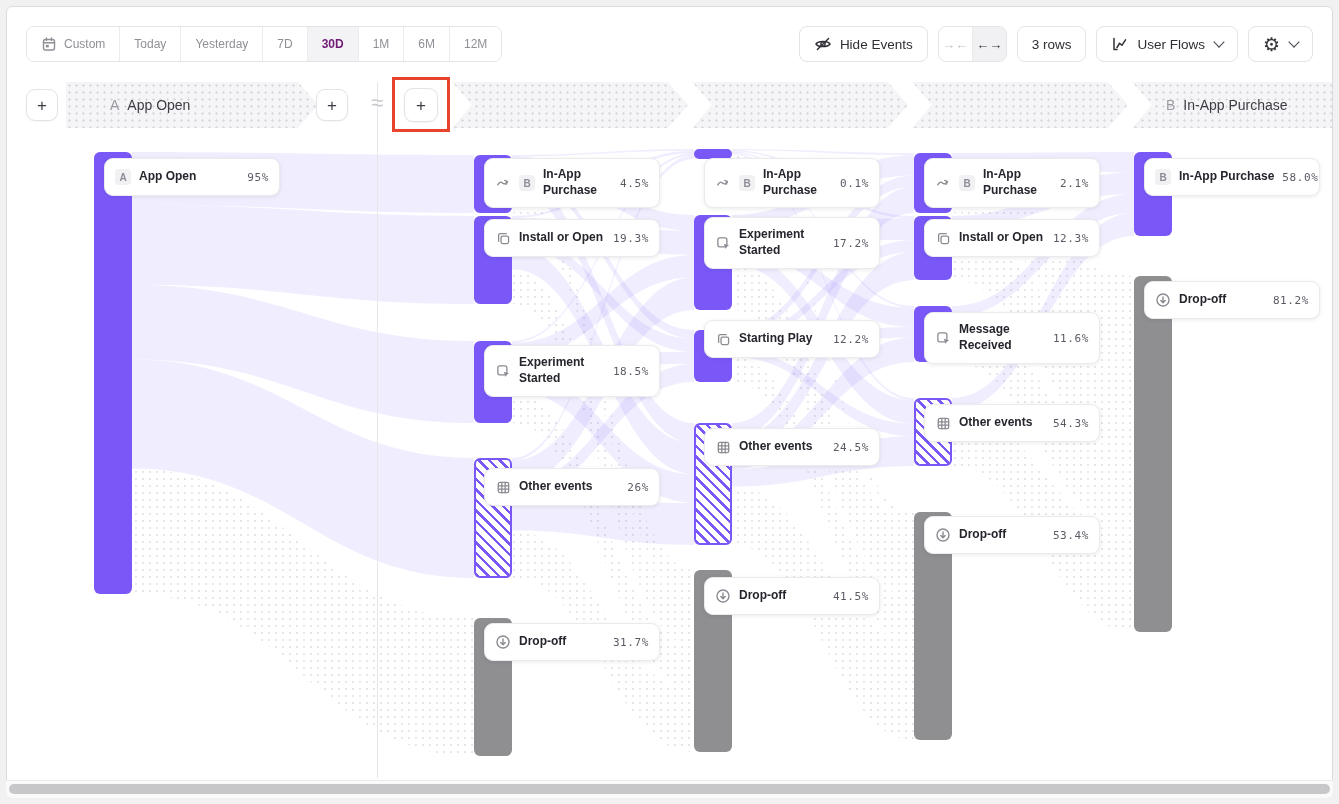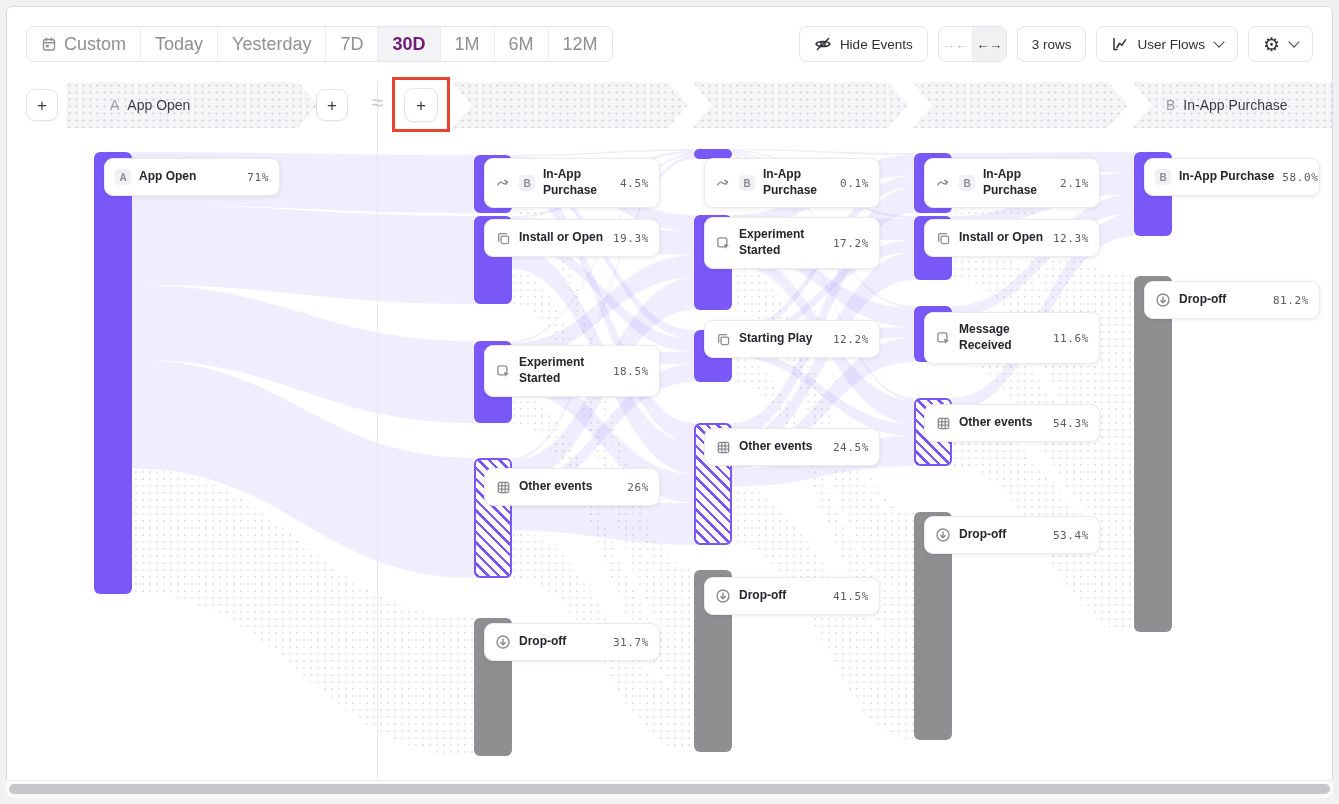--- a/index.html
+++ b/index.html
@@ -2,21 +2,21 @@
 <html><head>
 <meta charset="utf-8">
 <style>
   html,body{margin:0;padding:0;width:1339px;height:804px;overflow:hidden;
     font-family:"Liberation Sans",sans-serif;background:#f1f1f2;position:relative;}
   .canvas{position:absolute;left:6px;top:6px;right:6px;bottom:6px;background:#fff;
     border:1px solid #dcdcdf;border-radius:6px;}
   
   .seg{position:absolute;left:26px;top:26px;height:36px;display:flex;background:#fff;
     border:1px solid #e4e4e7;border-radius:8px;overflow:hidden;z-index:10;box-sizing:border-box;}
-  .seg-cell{display:flex;align-items:center;gap:7px;padding:0 14px;font-size:18px;
+  .seg-cell{display:flex;align-items:center;gap:7px;padding:0 14px;font-size:12px;
     color:#8f8f96;border-right:1px solid #ececef;background:#fff;cursor:pointer;white-space:nowrap;}
   .seg-cell:last-child{border-right:none;}
   .seg-cell.sel{background:#f3f3f5;color:#701a75;font-weight:bold;}
   .toolbar-right{position:absolute;right:26px;top:26px;display:flex;gap:10px;height:36px;z-index:10;}
   .tbtn{display:flex;align-items:center;gap:8px;padding:0 14px;border:1px solid #e4e4e7;
     border-radius:8px;background:#fff;font-size:13.5px;color:#2e2e35;font-weight:500;
     font-family:"Liberation Sans",sans-serif;cursor:pointer;}
   .arrseg{display:flex;border:1px solid #e4e4e7;border-radius:8px;overflow:hidden;background:#fff;}
   .arrcell{width:33px;display:flex;align-items:center;justify-content:center;font-size:13px;cursor:pointer;}
   .arrcell.dim{color:#c3c3c9;}
@@ -221,21 +221,21 @@
 <div class="band band-last" style="left:1132px;width:200px">
   <span class="band-badge">B</span>
   <span class="band-text">In-App Purchase</span>
 </div>
 
 <div id="nodes">
     <div class="bar event" style="left: 94px; top: 152px; height: 442px;"></div>
     <div class="node-card" style="left: 104px; top: 158px; height: 38px;">
       <span class="badge">A</span>
       <span class="node-label nowrap">App Open</span>
-      <span class="node-pct">71%</span>
+      <span class="node-pct">95%</span>
     </div>
     <div class="bar event" style="left: 474px; top: 155px; height: 58px;"></div>
     <div class="node-card" style="left: 484px; top: 158px; height: 50px;">
       <span class="nicon">
         <svg width="15" height="15" viewBox="0 0 16 16" fill="none" stroke="#8b8b92" stroke-width="1.4" stroke-linecap="round" stroke-linejoin="round">
           <path d="M1.8 9.5 q2.6 -4.6 5.1 -2 q2.3 2.4 4.8 -1"></path>
           <path d="M9.3 4.7 L12.3 6.1 L10.7 9"></path>
         </svg>
       </span>
       <span class="badge">B</span>

